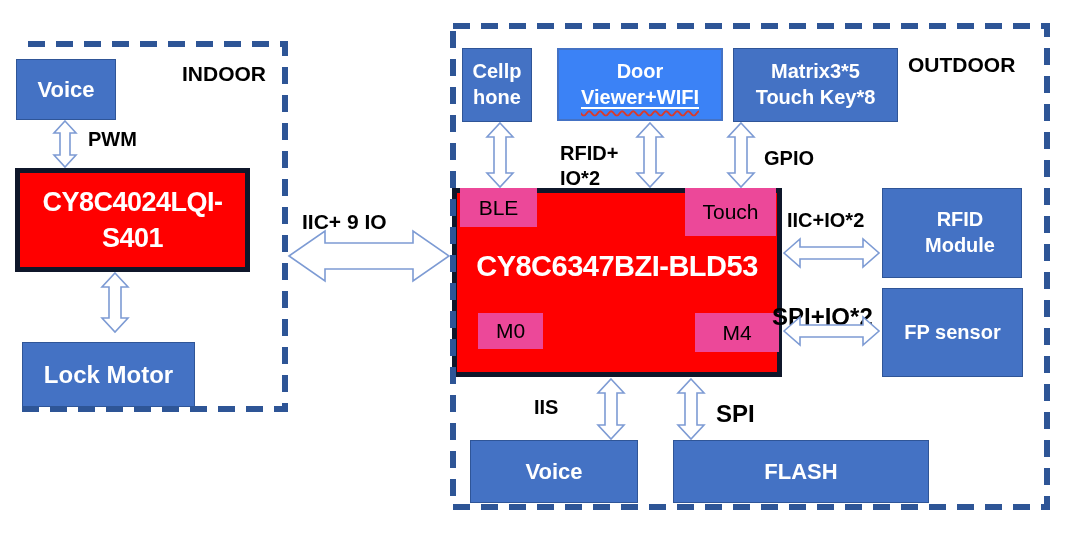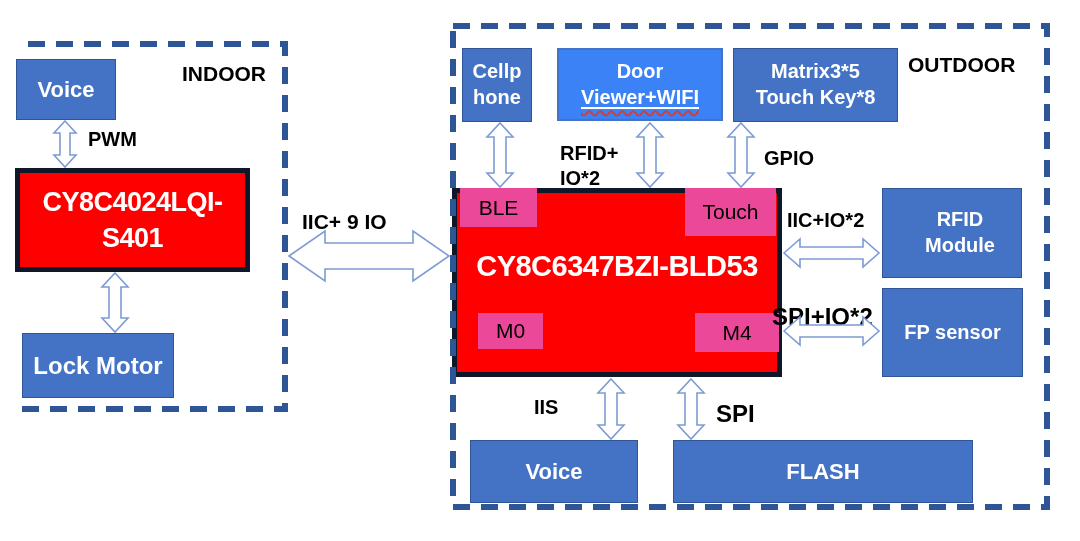--- a/index.html
+++ b/index.html
@@ -39,21 +39,21 @@
 
   <div class="lbl" style="left:182px;top:62px;font-size:21px;">INDOOR</div>
 
   <div class="lbl" style="left:88px;top:128px;font-size:20px;">PWM</div>
 
   <div class="box red chipsmall" style="left:15px;top:168px;width:235px;height:104px;">
     <span class="line">CY8C4024LQI-</span>
     <span class="line">S401</span>
   </div>
 
-  <div class="box blue fs24" style="left:22px;top:333px;width:152px;height:65px;text-align:center;">
+  <div class="box blue fs24" style="left:22px;top:342px;width:173px;height:65px;text-align:center;">
     <span class="line">Lock Motor</span>
   </div>
 
   <div class="lbl" style="left:302px;top:210px;font-size:21px;">IIC+ 9 IO</div>
 
   <div class="box blue fs20" style="left:462px;top:48px;width:70px;height:74px;">
     <span class="line">Cellp</span>
     <span class="line">hone</span>
   </div>
 
@@ -105,21 +105,21 @@
     <span class="line">FP sensor</span>
   </div>
 
   <div class="lbl" style="left:534px;top:396px;font-size:20px;">IIS</div>
   <div class="lbl" style="left:716px;top:400px;font-size:24px;">SPI</div>
 
   <div class="box blue fs22" style="left:470px;top:440px;width:168px;height:63px;">
     <span class="line">Voice</span>
   </div>
 
-  <div class="box blue fs22" style="left:673px;top:440px;width:300px;height:63px;">
+  <div class="box blue fs22" style="left:673px;top:440px;width:256px;height:63px;">
     <span class="line">FLASH</span>
   </div>
 
   <svg class="overlay" viewBox="0 0 1080 541">
 
     <path class="dash" d="M28,44 L285,44 L285,409 L14,409"></path>
     <rect class="dash" x="453" y="26" width="594" height="481"></rect>
 
     <polygon class="arrow" points="65,121 76,133 70,133 70,155 76,155 65,167 54,155 60,155 60,133 54,133"></polygon>
     <polygon class="arrow" points="115,273 128,287 121,287 121,318 128,318 115,332 102,318 109,318 109,287 102,287"></polygon>

